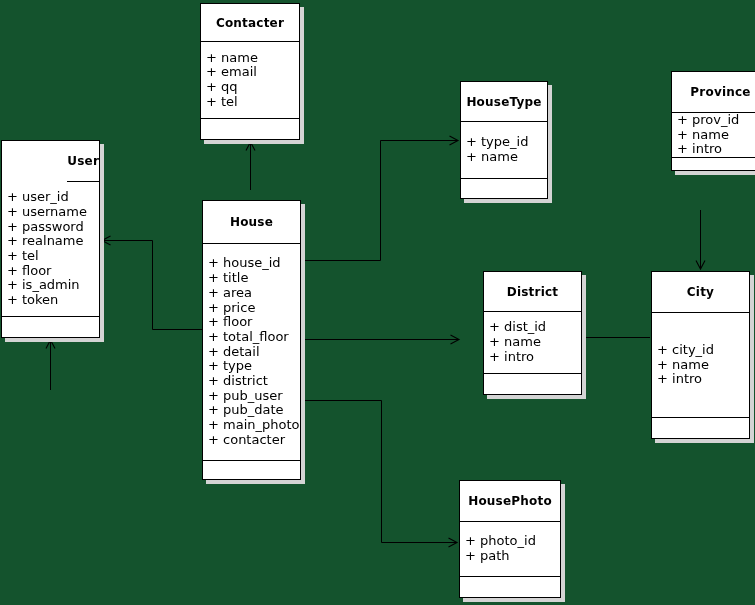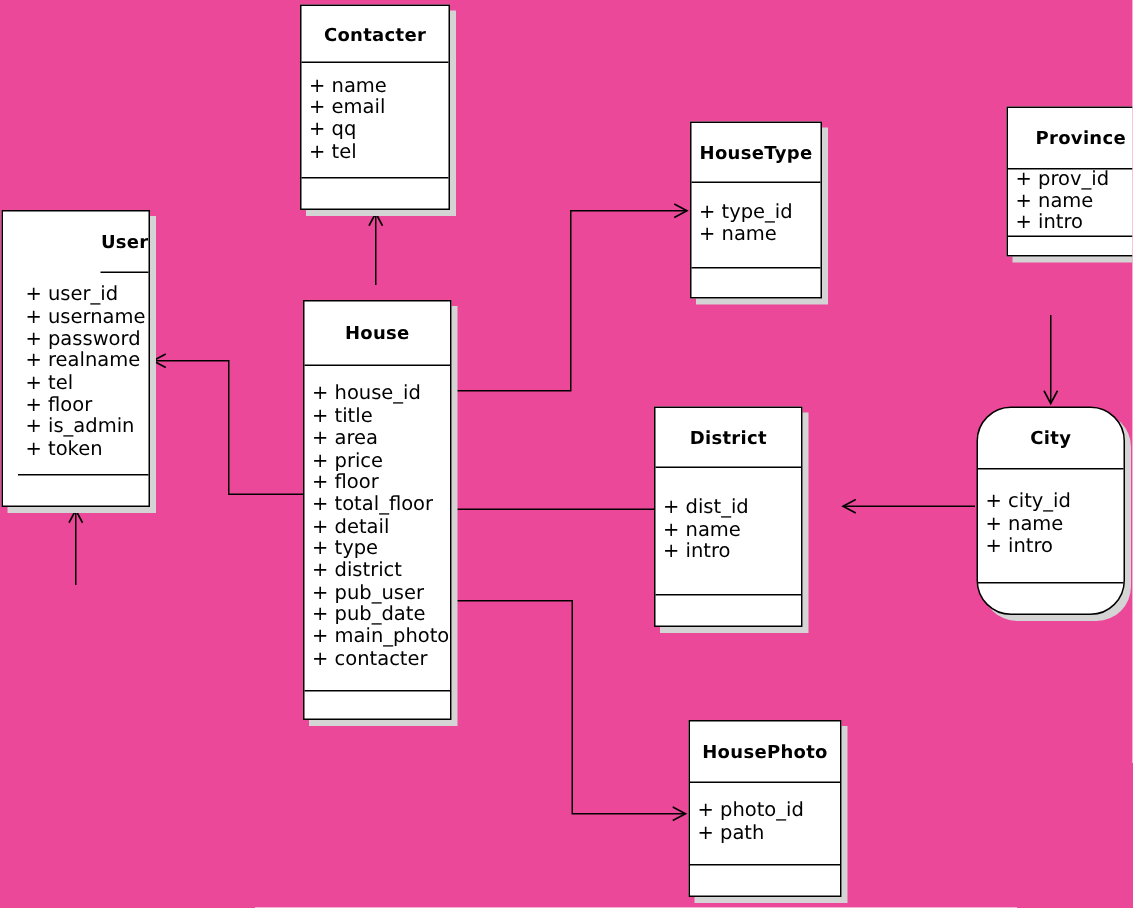--- a/index.html
+++ b/index.html
@@ -1,35 +1,35 @@
 <!DOCTYPE html>
 <html><head>
 <meta charset="utf-8">
 <style>
   html,body{margin:0;padding:0;background:#ffffff;}
   .canvas{
-    position:relative;width:755px;height:605px;background:#ec4899;overflow:hidden;
+    position:relative;width:755px;height:605px;background:#14532d;overflow:hidden;
     font-family:"DejaVu Sans","Liberation Sans",sans-serif;color:#000;
   }
   .wires{position:absolute;left:0;top:0;z-index:0;}
   .entity{
     position:absolute;z-index:1;box-sizing:border-box;
     background:#ffffff;border:1px solid #000000;
     box-shadow:4px 4px 0 #d4d4d4;
     display:flex;flex-direction:column;
   }
   .e-title{
     height:var(--th,38px);flex:none;border-bottom:1px solid #000;
     display:flex;align-items:center;justify-content:center;
     font-weight:bold;font-size:12px;letter-spacing:.2px;
   }
   .e-attrs{
     flex:1;border-bottom:1px solid #000;
     display:flex;flex-direction:column;justify-content:center;
-    padding-left:5px;padding-right:2px;
+    padding-left:5px;padding-right:12px;
     font-size:13px;
   }
   .e-attr{line-height:14.7px;white-space:pre;}
   .e-footer{height:var(--fh,20px);flex:none;}
 </style>
 </head>
 <body>
 
 <div class="canvas">
 
@@ -107,31 +107,31 @@
   <div class="entity" style="left:651px;top:71px;width:99px;height:100px;margin-left:20px;--th:40px;--fh:20px;">
     <div class="e-title">Province</div>
     <div class="e-attrs">
       <div class="e-attr">+ prov_id</div>
       <div class="e-attr">+ name</div>
       <div class="e-attr">+ intro</div>
     </div>
     <div class="e-footer"></div>
   </div>
 
-  <div class="entity" style="left:436px;top:271px;width:99px;height:147px;--th:39px;--fh:20px;">
+  <div class="entity" style="left:483px;top:271px;width:99px;height:124px;--th:39px;--fh:20px;">
     <div class="e-title">District</div>
     <div class="e-attrs">
       <div class="e-attr">+ dist_id</div>
       <div class="e-attr">+ name</div>
       <div class="e-attr">+ intro</div>
     </div>
     <div class="e-footer"></div>
   </div>
 
-  <div class="entity" style="left:651px;top:271px;width:99px;height:139px;border-radius:23px;--th:40px;--fh:20px;">
+  <div class="entity" style="left:651px;top:271px;width:99px;height:168px;--th:40px;--fh:20px;">
     <div class="e-title">City</div>
     <div class="e-attrs">
       <div class="e-attr">+ city_id</div>
       <div class="e-attr">+ name</div>
       <div class="e-attr">+ intro</div>
     </div>
     <div class="e-footer"></div>
   </div>
 
 

